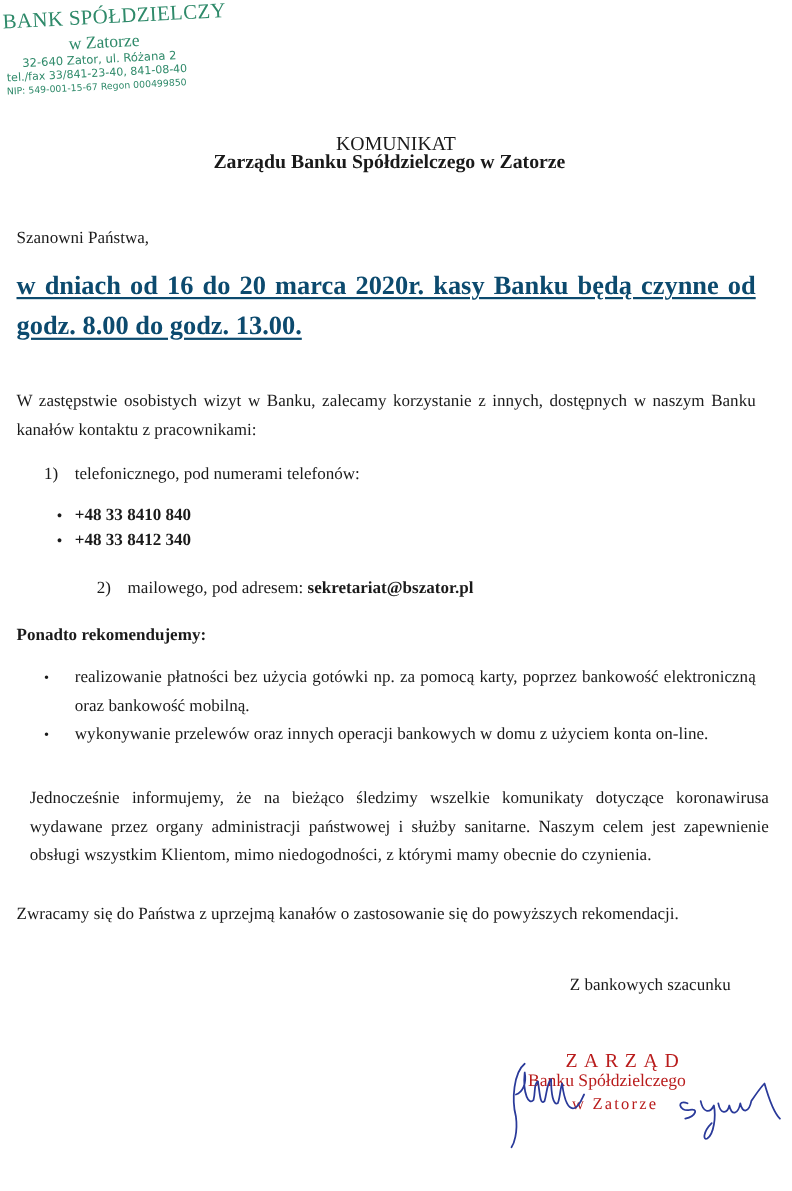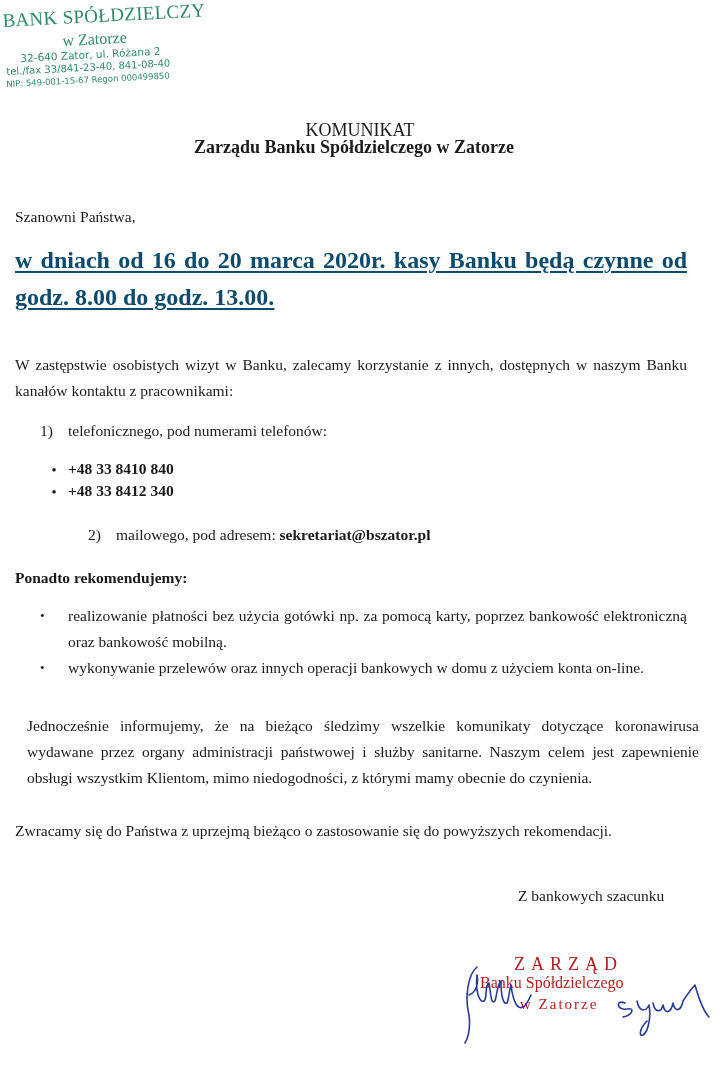--- a/index.html
+++ b/index.html
@@ -84,21 +84,21 @@
     <span class="bullet">•</span>
     <span class="rec-text">realizowanie płatności bez użycia gotówki np. za pomocą karty, poprzez bankowość elektroniczną oraz bankowość mobilną.</span>
   </div>
   <div class="rec-item">
     <span class="bullet">•</span>
     <span class="rec-text">wykonywanie przelewów oraz innych operacji bankowych w domu z użyciem konta on-line.</span>
   </div>
 </div>
 
 <div class="abs text p2">Jednocześnie informujemy, że na bieżąco śledzimy wszelkie komunikaty dotyczące koronawirusa wydawane przez organy administracji państwowej i służby sanitarne. Naszym celem jest zapewnienie obsługi wszystkim Klientom, mimo niedogodności, z którymi mamy obecnie do czynienia.</div>
-<div class="abs text p3">Zwracamy się do Państwa z uprzejmą bieżąco o zastosowanie się do powyższych rekomendacji.</div>
+<div class="abs text p3">Zwracamy się do Państwa z uprzejmą kanałów o zastosowanie się do powyższych rekomendacji.</div>
 <div class="abs text closing">Z bankowych szacunku</div>
 
 <div class="abs seal seal-1">ZARZĄD</div>
 <div class="abs seal seal-2">Banku Spółdzielczego</div>
 <div class="abs seal seal-3">w Zatorze</div>
 
 <svg class="abs sig" width="265" height="90" viewBox="0 0 265 90">
   <g fill="none" stroke="#2a3a9a" stroke-width="1.6" stroke-linecap="round" stroke-linejoin="round">
     <path d="M22 12 C12 20, 10 45, 14 60 C16 75, 12 85, 10 88 M14 40 C20 38, 24 30, 22 20 C20 40, 26 50, 30 45 C32 38, 30 30, 34 28 C36 40, 36 50, 40 46 C42 40, 42 30, 46 26 C46 40, 48 50, 52 48 C54 44, 54 36, 56 30 C58 46, 62 55, 68 52 C72 50, 74 44, 76 40"></path>
     <path d="M170 48 C160 44, 162 56, 172 54 C180 52, 178 60, 168 62 M182 46 C184 56, 190 58, 194 50 C196 60, 194 76, 188 80 C184 82, 184 74, 192 66 M198 48 C200 58, 206 58, 208 50 C210 60, 216 58, 218 48 C220 58, 226 56, 228 46 C232 40, 236 34, 240 30 C244 44, 248 56, 254 62"></path>

